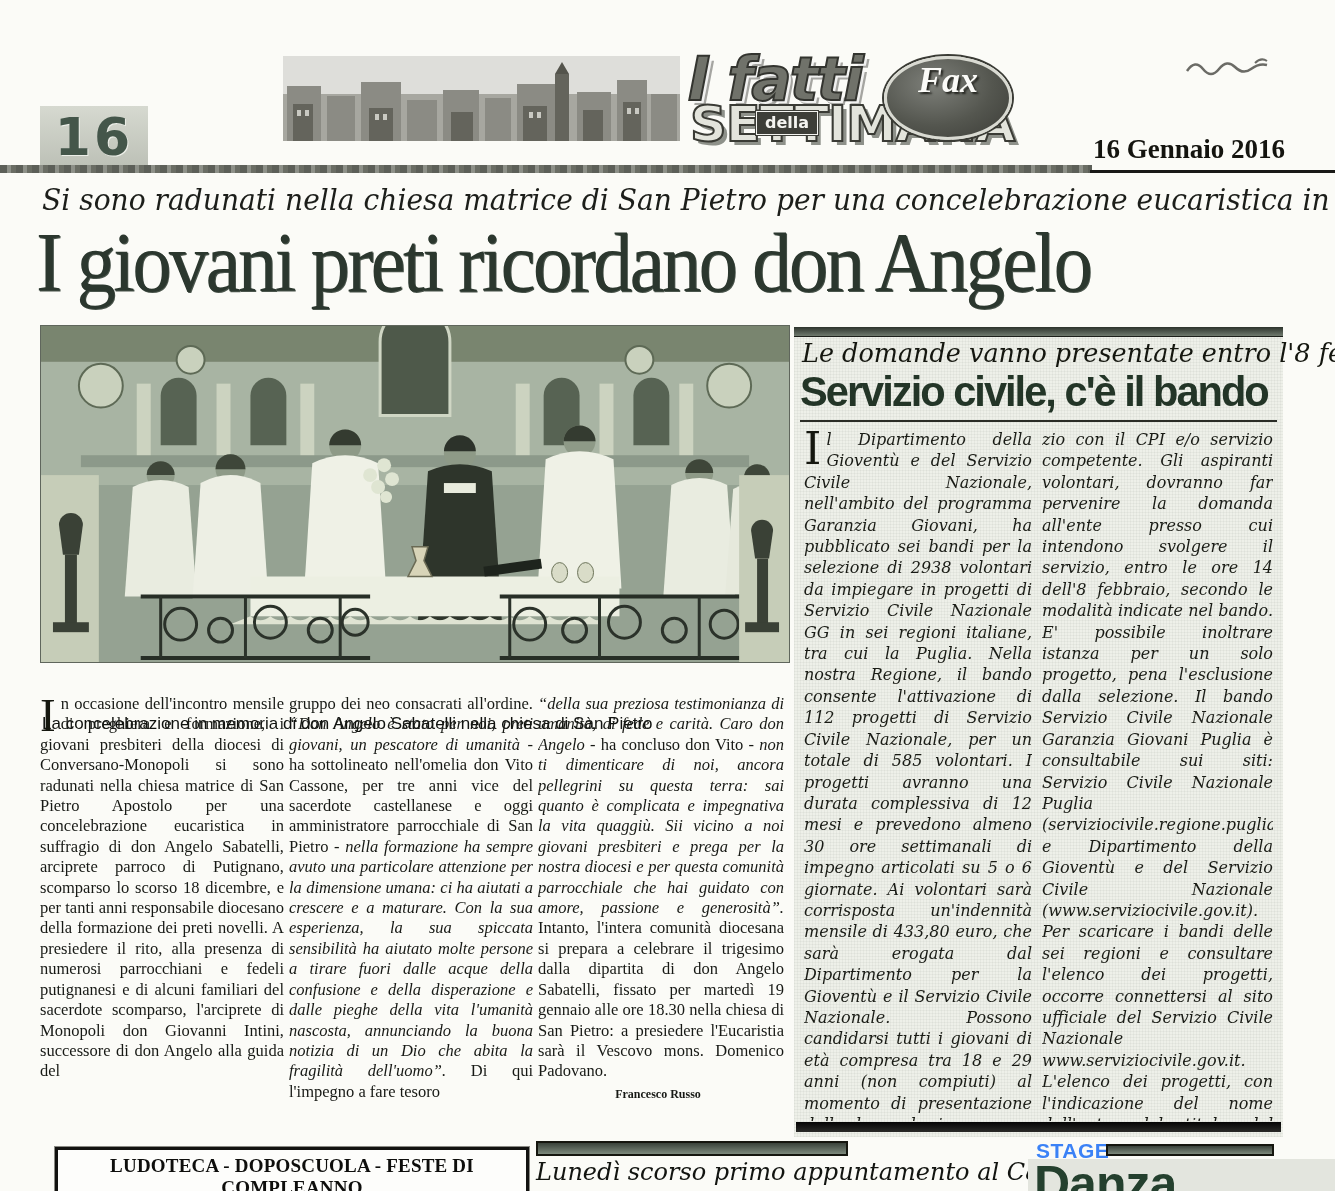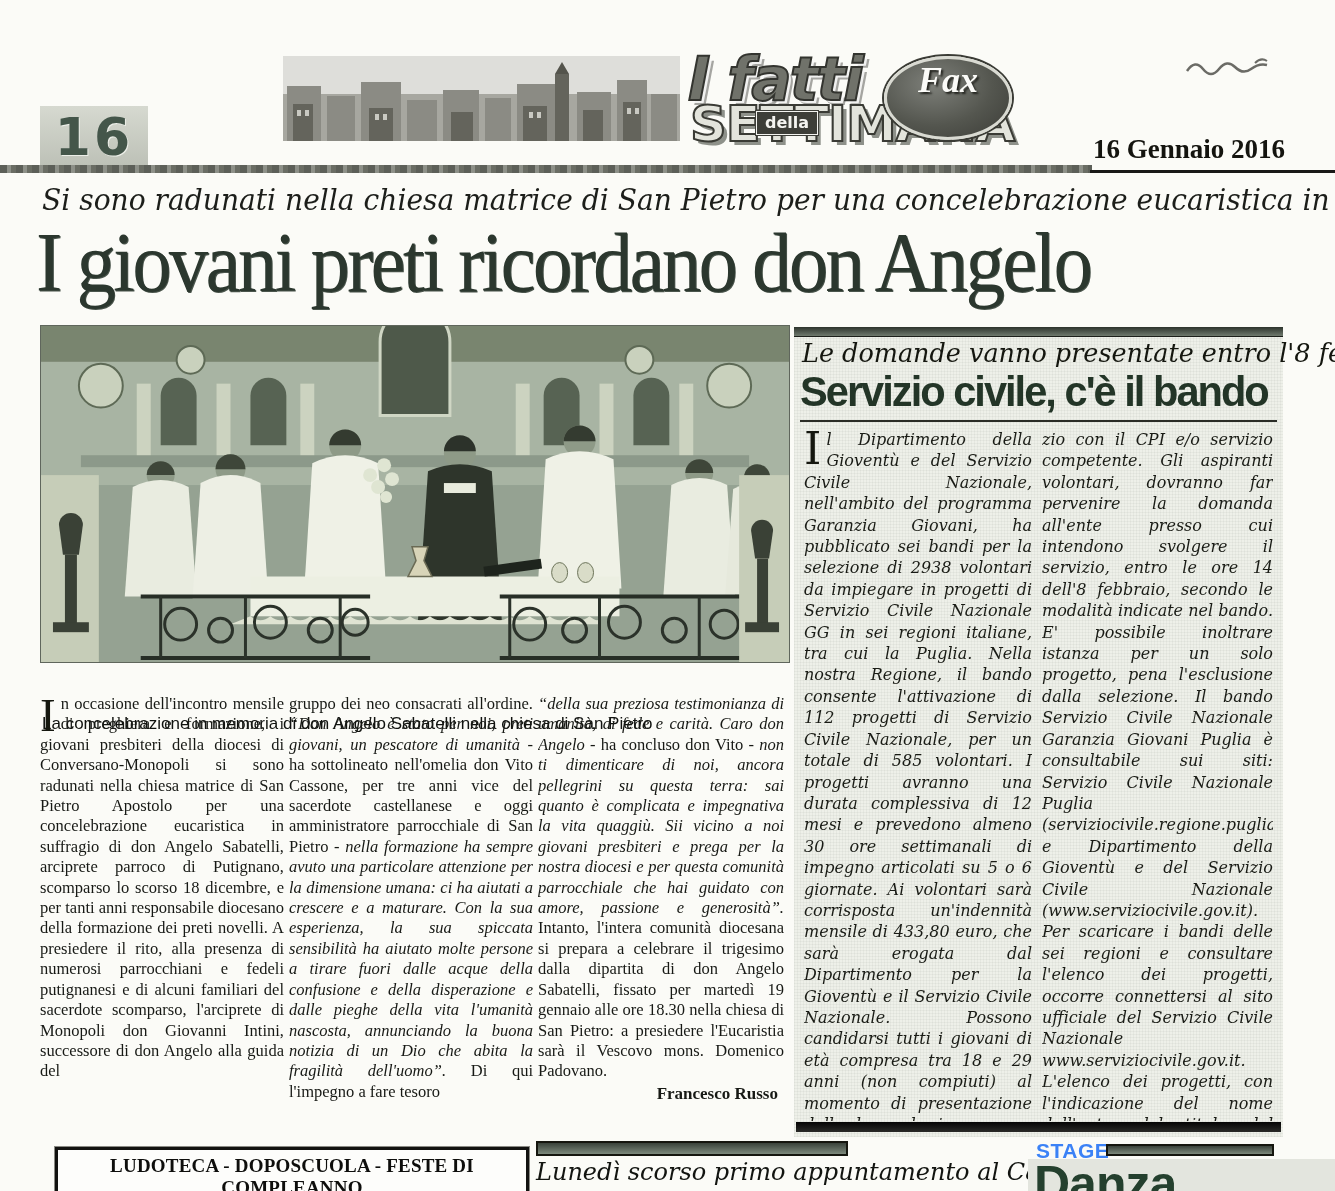--- a/index.html
+++ b/index.html
@@ -44,21 +44,21 @@
   .photo{left:40px;top:325px;width:750px;height:338px;border:1px solid #5f665c;box-sizing:border-box;}
   .caption{left:42px;top:666px;width:748px;font-family:"Liberation Sans",sans-serif;font-weight:normal;
           font-size:17px;color:#10120f;margin-top:48px;}
   .bodycol{font-family:"Liberation Serif",serif;font-size:16.5px;line-height:20.4px;color:#171915;
           text-align:justify;overflow:hidden;}
   .col1{left:40px;top:694px;width:244px;height:450px;}
   .col2{left:289px;top:694px;width:244px;height:452px;}
   .col3{left:538px;top:694px;width:246px;height:460px;}
   .bodycol .it{font-style:italic;}
   .dropcap{float:left;font-size:47px;line-height:38px;padding:2px 5px 0 0;color:#15170f;}
-  .byline{display:block;text-align:right;font-weight:bold;font-size:17px;padding-top:2px;padding-right:6px;}
+  .byline{display:block;text-align:center;font-weight:bold;font-size:12px;padding-top:2px;padding-right:6px;}
 
   
   .sidebar{left:794px;top:327px;width:489px;height:810px;background:#eef0e9;
           background-image:repeating-linear-gradient(0deg,rgba(70,80,70,.05) 0 1px,transparent 1px 3px),
                            repeating-linear-gradient(90deg,rgba(70,80,70,.05) 0 1px,transparent 1px 3px);}
   .sb-topbar{left:0;top:0;width:489px;height:9px;background:linear-gradient(#2c332c,#707a6e);border-bottom:1px solid #1c1f1a;}
   .sb-kicker{left:8px;top:11px;width:475px;font-family:"DejaVu Serif",serif;font-style:italic;font-size:26px;
           color:#14160f;transform:scaleX(.98);transform-origin:left top;white-space:nowrap;}
   .sb-title{left:6px;top:41px;width:482px;font-family:"Liberation Sans",sans-serif;font-weight:900;font-size:42px;
           color:#233527;letter-spacing:-2px;transform:scaleX(.99);transform-origin:left top;white-space:nowrap;}

